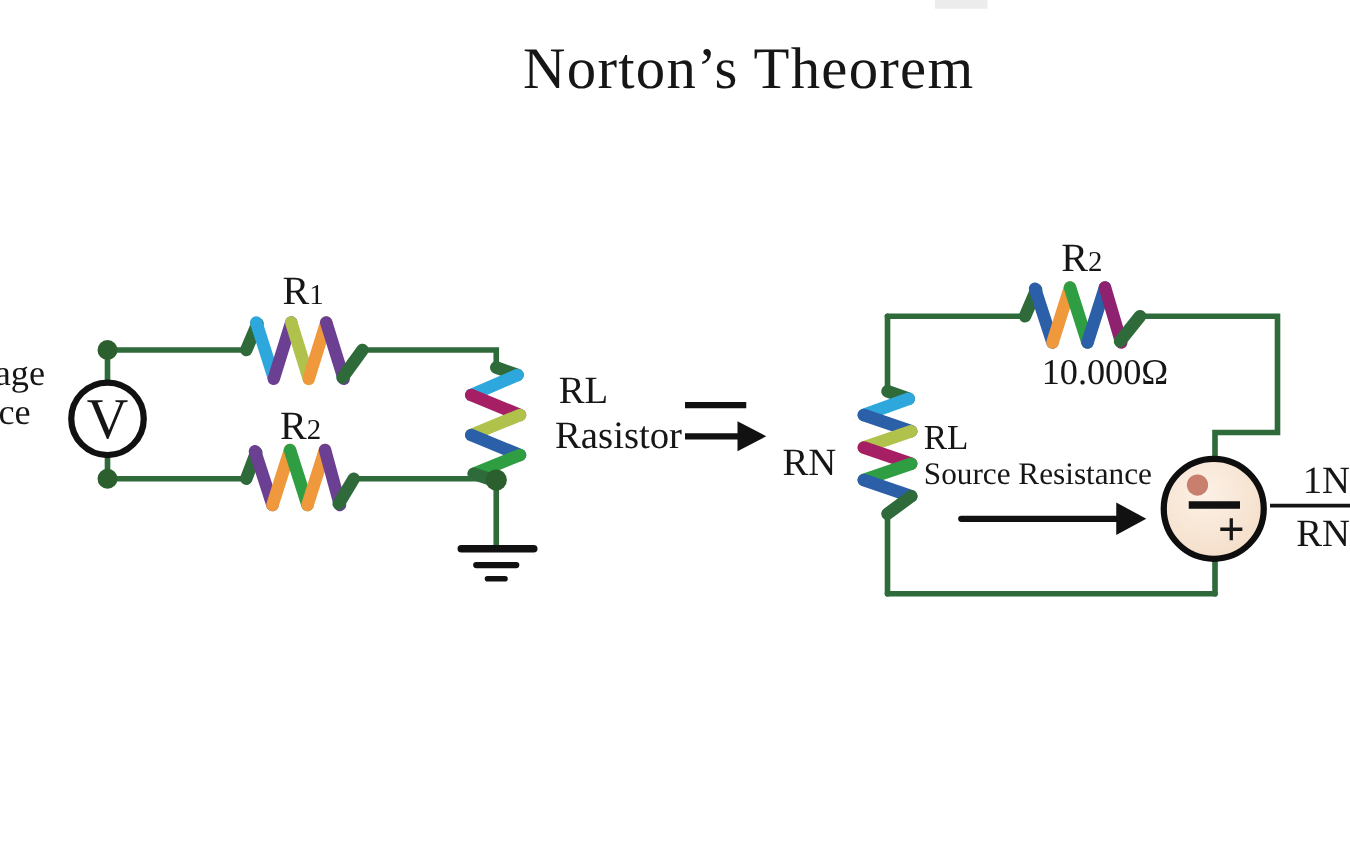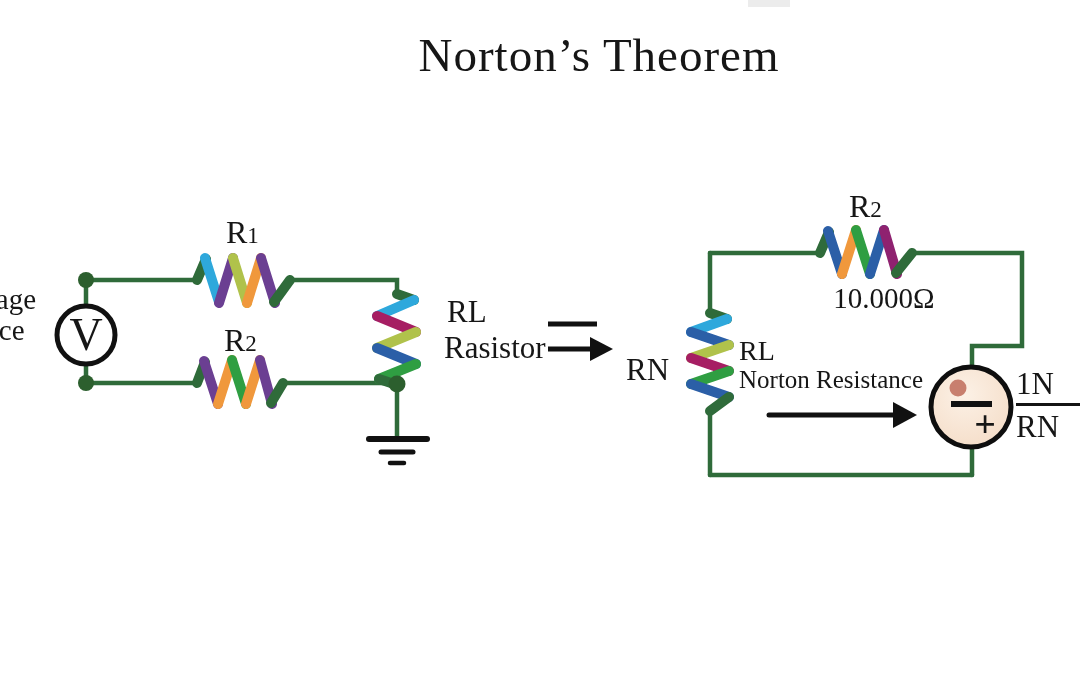--- a/index.html
+++ b/index.html
@@ -5,21 +5,21 @@
   html,body{margin:0;padding:0;background:#ffffff;}
   .stage{
     position:relative;width:1080px;height:497px;background:#ffffff;
     overflow:hidden;font-family:"Liberation Serif","DejaVu Serif",serif;color:#161616;
   }
   .stage svg{position:absolute;left:0;top:0;}
   .lbl{position:absolute;white-space:nowrap;color:#161616;}
   .title{font-size:47px;letter-spacing:1px;}
   .rsub{font-size:0.72em;}
   .cap-2line{line-height:31px;font-size:29px;}
-  .frac{position:absolute;width:64px;text-align:left;font-size:31px;}
+  .frac{position:absolute;width:64px;text-align:right;font-size:31px;}
   .frac .num{border-bottom:3px solid #141414;padding-bottom:1px;}
   .frac .den{padding-top:3px;}
   .vsym{font-size:46px;line-height:50px;width:44px;text-align:center;}
   .plus{font-size:38px;font-weight:bold;width:34px;text-align:center;line-height:34px;}
   .topbar{position:absolute;background:#ececec;}
 </style>
 </head>
 <body>
 
 <div class="stage">
@@ -179,21 +179,21 @@
   </div>
 
   <div class="lbl" style="left:626px;top:352px;font-size:31px;">
     <span>RN</span>
   </div>
 
   <div class="lbl" style="left:739px;top:335px;font-size:28px;">
     <span>RL</span>
   </div>
   <div class="lbl" style="left:739px;top:366px;font-size:25px;">
-    <span>Norton Resistance</span>
+    <span>Source Resistance</span>
   </div>
 
   <div class="lbl plus" style="left:968px;top:407px;">
     <span>+</span>
   </div>
 
   <div class="frac" style="left:1016px;top:366px;">
     <div class="num">1N</div>
     <div class="den">RN</div>
   </div>

